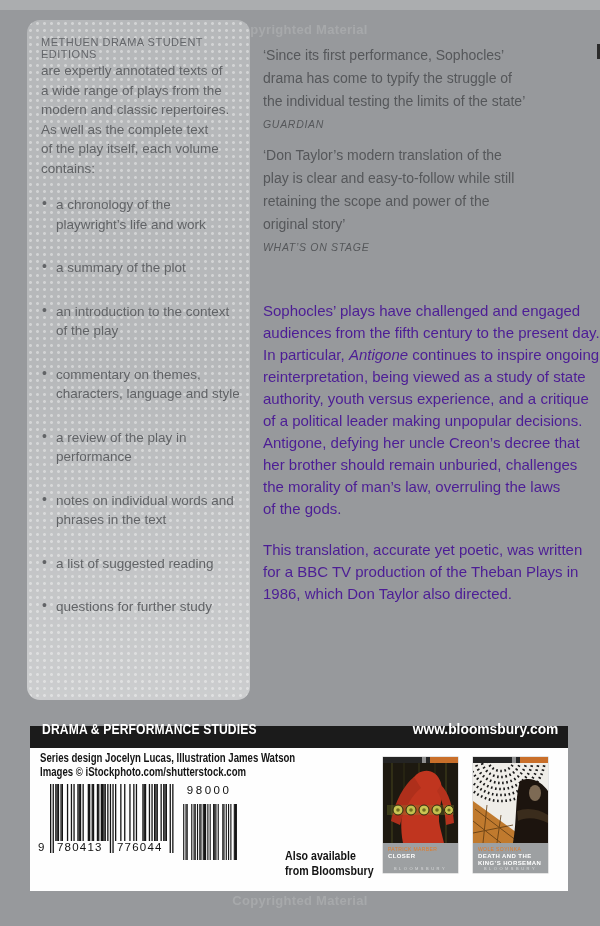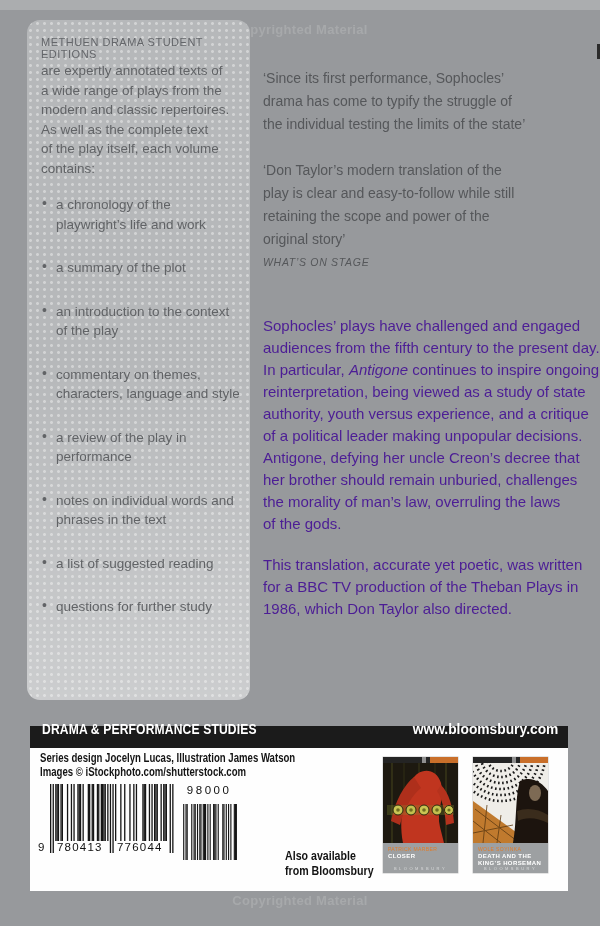--- a/index.html
+++ b/index.html
@@ -22,21 +22,21 @@
          background-size:auto,7px 7px;}
   .panel-heading{font-size:11px;letter-spacing:.5px;color:#64666a;margin:0 0 1px;}
   .panel-intro{font-size:13.5px;line-height:19.5px;white-space:pre;margin:0;}
   .panel-list{list-style:none;margin:17px 0 0;padding:0;}
   .panel-list li{position:relative;padding-left:15px;font-size:13.5px;line-height:19.5px;
                  white-space:pre;margin-bottom:24px;}
   .panel-list li::before{content:"\2022";position:absolute;left:1px;top:-1px;font-size:14px;}
 
   
   .right-col{position:absolute;left:263px;top:44px;width:330px;color:#55575a;}
-  .quote{font-size:14px;line-height:23px;white-space:pre;margin-top:23px;}
+  .quote{font-size:14px;line-height:23px;white-space:pre;}
   .quote-source{font-style:italic;font-size:10.5px;letter-spacing:.7px;margin:5px 0 14px;color:#55575a;}
   .body-para{font-size:15px;line-height:22px;white-space:pre;color:#4c1d95;}
   .para1{margin-top:47px;}
   .para2{margin-top:19px;}
 
   
   .black-bar{position:absolute;left:30px;top:726px;width:538px;height:22px;background:#1b1b1b;
              display:flex;align-items:center;justify-content:space-between;
              box-sizing:border-box;padding:0 10px 17px 12px;}
   .bar-category{color:#fff;font-size:15.5px;font-weight:700;letter-spacing:.2px;
@@ -107,20 +107,21 @@
 phrases in the text</li>
       <li>a list of suggested reading</li>
       <li>questions for further study</li>
     </ul>
   </div>
 
   <div class="right-col">
     <div class="quote">‘Since its first performance, Sophocles’
 drama has come to typify the struggle of
 the individual testing the limits of the state’</div>
+    <div class="quote-source">GUARDIAN</div>
     <div class="quote">‘Don Taylor’s modern translation of the
 play is clear and easy-to-follow while still
 retaining the scope and power of the
 original story’</div>
     <div class="quote-source">WHAT’S ON STAGE</div>
     <div class="body-para para1"><span>Sophocles’ plays have challenged and engaged
 audiences from the fifth century to the present day.
 In particular, </span><span style="font-style: italic;">Antigone</span><span> continues to inspire ongoing
 reinterpretation, being viewed as a study of state
 authority, youth versus experience, and a critique

